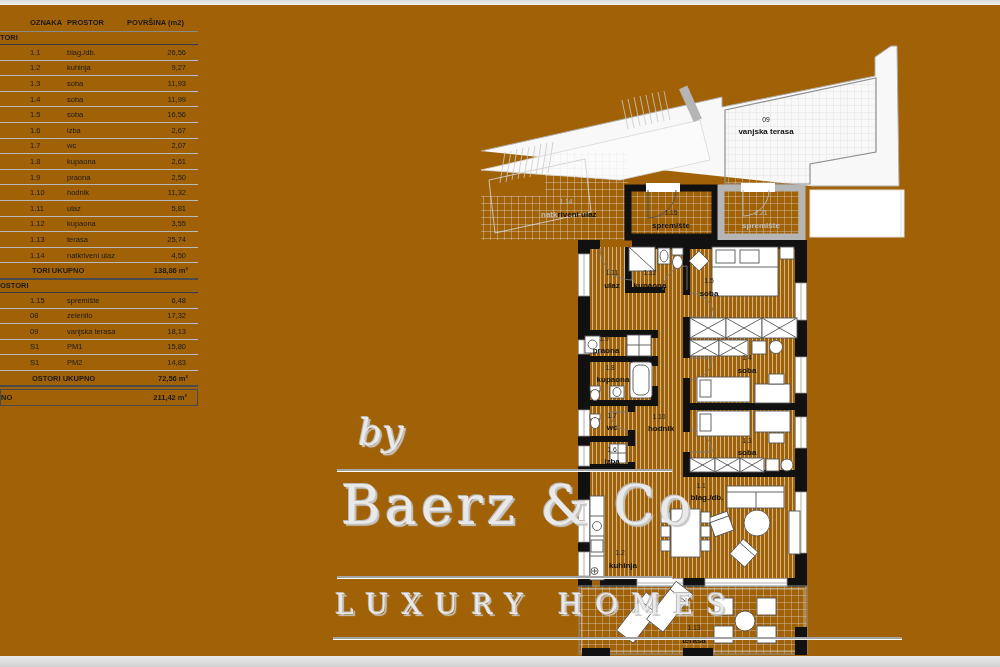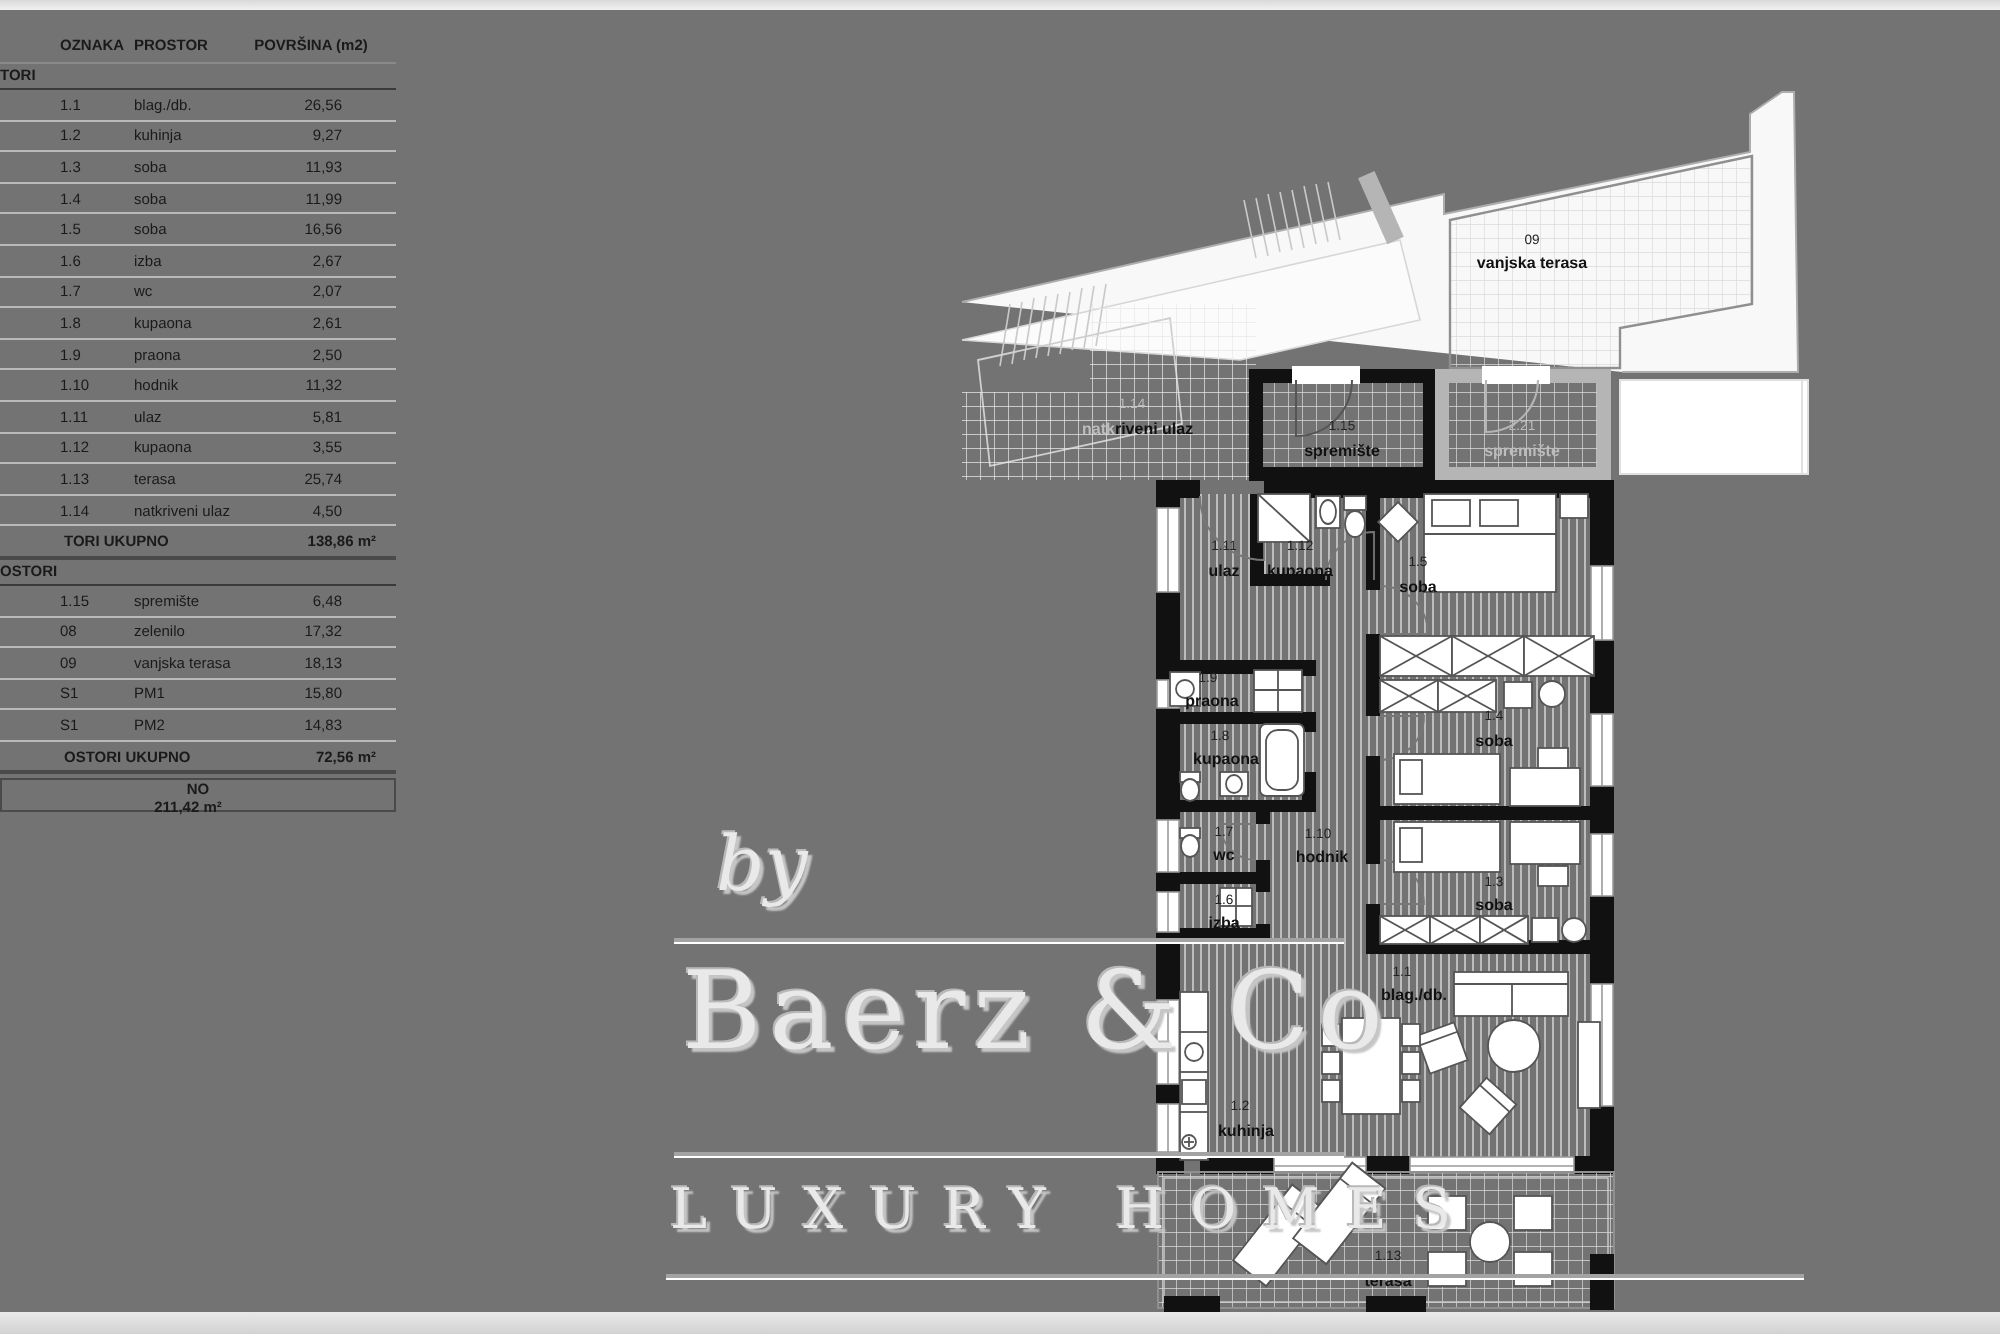--- a/index.html
+++ b/index.html
@@ -1,38 +1,38 @@
 <!DOCTYPE html>
 <html><head>
 <meta charset="utf-8">
 <style>
   html,body{margin:0;padding:0;background:#fff;}
-  #stage{position:relative;width:1000px;height:667px;overflow:hidden;background:#737373;
+  #stage{position:relative;width:1000px;height:667px;overflow:hidden;background:#a16207;
          font-family:"Liberation Sans",sans-serif;}
   .edgebar{position:absolute;left:0;width:1000px;}
   #topbar{top:0;height:5px;background:linear-gradient(#d9d9d9,#f1f1f1);}
   #bottombar{top:656px;height:11px;background:linear-gradient(#e9e9e9,#d2d2d2);}
 
   
   .area-table{position:absolute;left:0;top:14px;width:198px;font-size:7.5px;color:#1a1a1a;}
   .t-head{display:flex;height:17px;align-items:center;font-weight:bold;border-bottom:1px solid #8a8a8a;}
   .t-head .h1{margin-left:30px;width:37px}
   .t-head .h2{width:58px}
   .t-head .h3{flex:1;text-align:center;margin-right:12px}
   .t-sec{height:12px;line-height:12px;font-weight:bold;border-bottom:1.5px solid #3a3a3a;}
   .t-row{display:flex;height:14.6px;align-items:center;border-bottom:1px solid #b9b9b9;}
   .t-row .c1{margin-left:30px;width:37px}
   .t-row .c2{flex:1}
-  .t-row .c3{margin-right:27px}
+  .t-row .c3{margin-right:12px}
   .t-total{display:flex;height:14.6px;align-items:center;font-weight:bold;
            border-bottom:2px solid #4a4a4a;padding-left:32px;}
   .t-total .lab{flex:1}
   .t-total .val{text-align:right;margin-right:10px}
   .t-grand{display:flex;height:14.8px;align-items:center;font-weight:bold;
-           border:1px solid #4a4a4a;margin-top:2px;flex-direction:column;}
+           border:1px solid #4a4a4a;margin-top:2px;}
   .t-grand .lab{flex:1}
   .t-grand .val{text-align:left;margin-right:10px}
 
   
   #plan{position:absolute;left:0;top:0;}
   text{font-family:"Liberation Sans",sans-serif;}
   .rnum{font-size:6.8px;fill:#222;}
   .rname{font-size:8px;font-weight:bold;fill:#111;}
   .gray{fill:#bcbcbc;}
 

